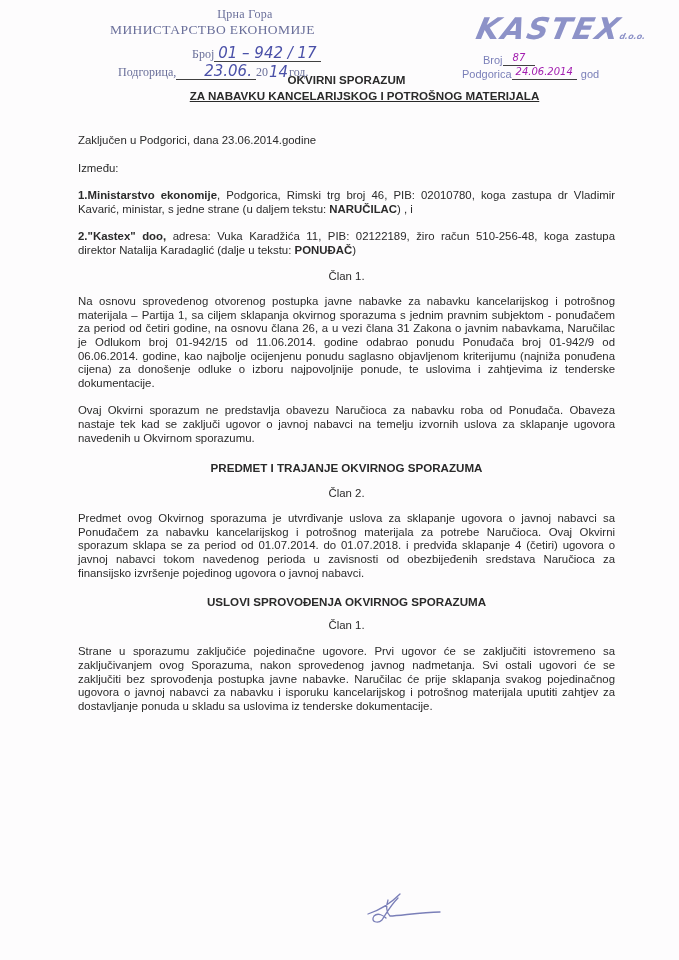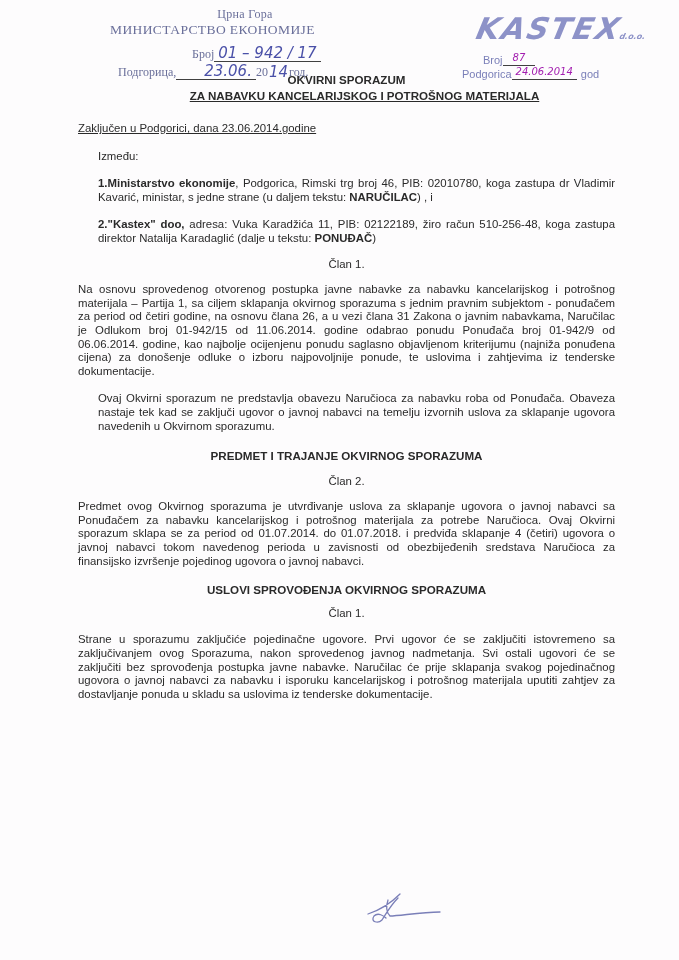--- a/index.html
+++ b/index.html
@@ -18,21 +18,21 @@
   .stamp-right .logo { font-family: "DejaVu Sans", sans-serif; font-size: 30px; font-weight: bold; font-style: italic; letter-spacing: 2px; color: #8d92c8; transform: skewX(-12deg); margin-left: 14px; line-height: 30px; }
   .stamp-right .logo small { font-size: 8px; letter-spacing: 0; }
   .stamp-right .broj { font-size: 11px; margin-left: 21px; margin-top: -2px; display:flex; align-items:flex-end; }
   .stamp-right .pg { font-size: 11px; margin-left: 0px; margin-top: -2px; display:flex; align-items:flex-end; }
   .stamp-right .hw { font-size: 10px; color: #a21caf; }
 
   .doc { position: absolute; left: 78px; top: 72px; width: 537px; font-size: 11.4px; line-height: 13.6px; }
   .title { text-align: center; font-weight: bold; font-size: 11.6px; line-height: 16px; }
   .title .t2 { padding-left: 36px; text-decoration: underline; }
   p { margin: 0; text-align: justify; }
-  .mt { margin-top: 14px; margin-left: 20px; }
+  .mt { margin-top: 14px; }
   .center { text-align: center; }
   .sec-head { text-align: center; font-weight: bold; font-size: 11.6px; }
   b { font-weight: bold; }
 
   .signature { position: absolute; left: 360px; top: 892px; width: 90px; height: 40px; }
 </style>
 </head>
 <body>
 
 <div class="stamp-left">
@@ -65,21 +65,21 @@
     <span style="margin-left:4px;">god</span>
   </div>
 </div>
 
 <div class="doc">
   <div class="title">
     <div>OKVIRNI SPORAZUM</div>
     <div class="t2">ZA  NABAVKU KANCELARIJSKOG I POTROŠNOG MATERIJALA</div>
   </div>
 
-  <p style="margin-top:18px;text-decoration:underline;">Zaključen u Podgorici, dana 23.06.2014.godine</p>
+  <p style="margin-top:30px;">Zaključen u Podgorici, dana 23.06.2014.godine</p>
   <p class="mt">Između:</p>
 
   <p class="mt"><b>1.Ministarstvo ekonomije</b><span>, Podgorica, Rimski trg broj 46, PIB: 02010780, koga zastupa dr Vladimir Kavarić, ministar, s  jedne strane  (u daljem tekstu: </span><b>NARUČILAC</b><span>) , i</span></p>
 
   <p class="mt"><b>2.</b><b>"Kastex" doo,</b><span> adresa: Vuka Karadžića 11, PIB: 02122189, žiro račun 510-256-48, koga zastupa direktor Natalija Karadaglić (dalje u tekstu: </span><b>PONUĐAČ</b><span>)</span></p>
 
   <p class="center" style="margin-top:12px;">Član 1.</p>
   <p style="margin-top:12px;">Na osnovu sprovedenog otvorenog postupka javne nabavke za nabavku kancelarijskog i potrošnog materijala – Partija 1, sa ciljem sklapanja okvirnog sporazuma s jednim pravnim subjektom - ponuđačem za period od četiri godine, na osnovu  člana 26, a u vezi člana 31 Zakona o javnim nabavkama,  Naručilac je Odlukom broj 01-942/15 od 11.06.2014. godine odabrao ponudu Ponuđača broj 01-942/9 od 06.06.2014. godine, kao najbolje ocijenjenu ponudu saglasno objavljenom kriterijumu (najniža ponuđena cijena) za donošenje odluke o izboru najpovoljnije ponude, te uslovima  i zahtjevima iz tenderske dokumentacije.</p>
   <p class="mt">Ovaj Okvirni sporazum ne predstavlja obavezu Naručioca za nabavku roba od Ponuđača. Obaveza nastaje tek kad se zaključi ugovor o javnoj nabavci na temelju izvornih uslova za sklapanje ugovora navedenih u Okvirnom sporazumu.</p>
 

